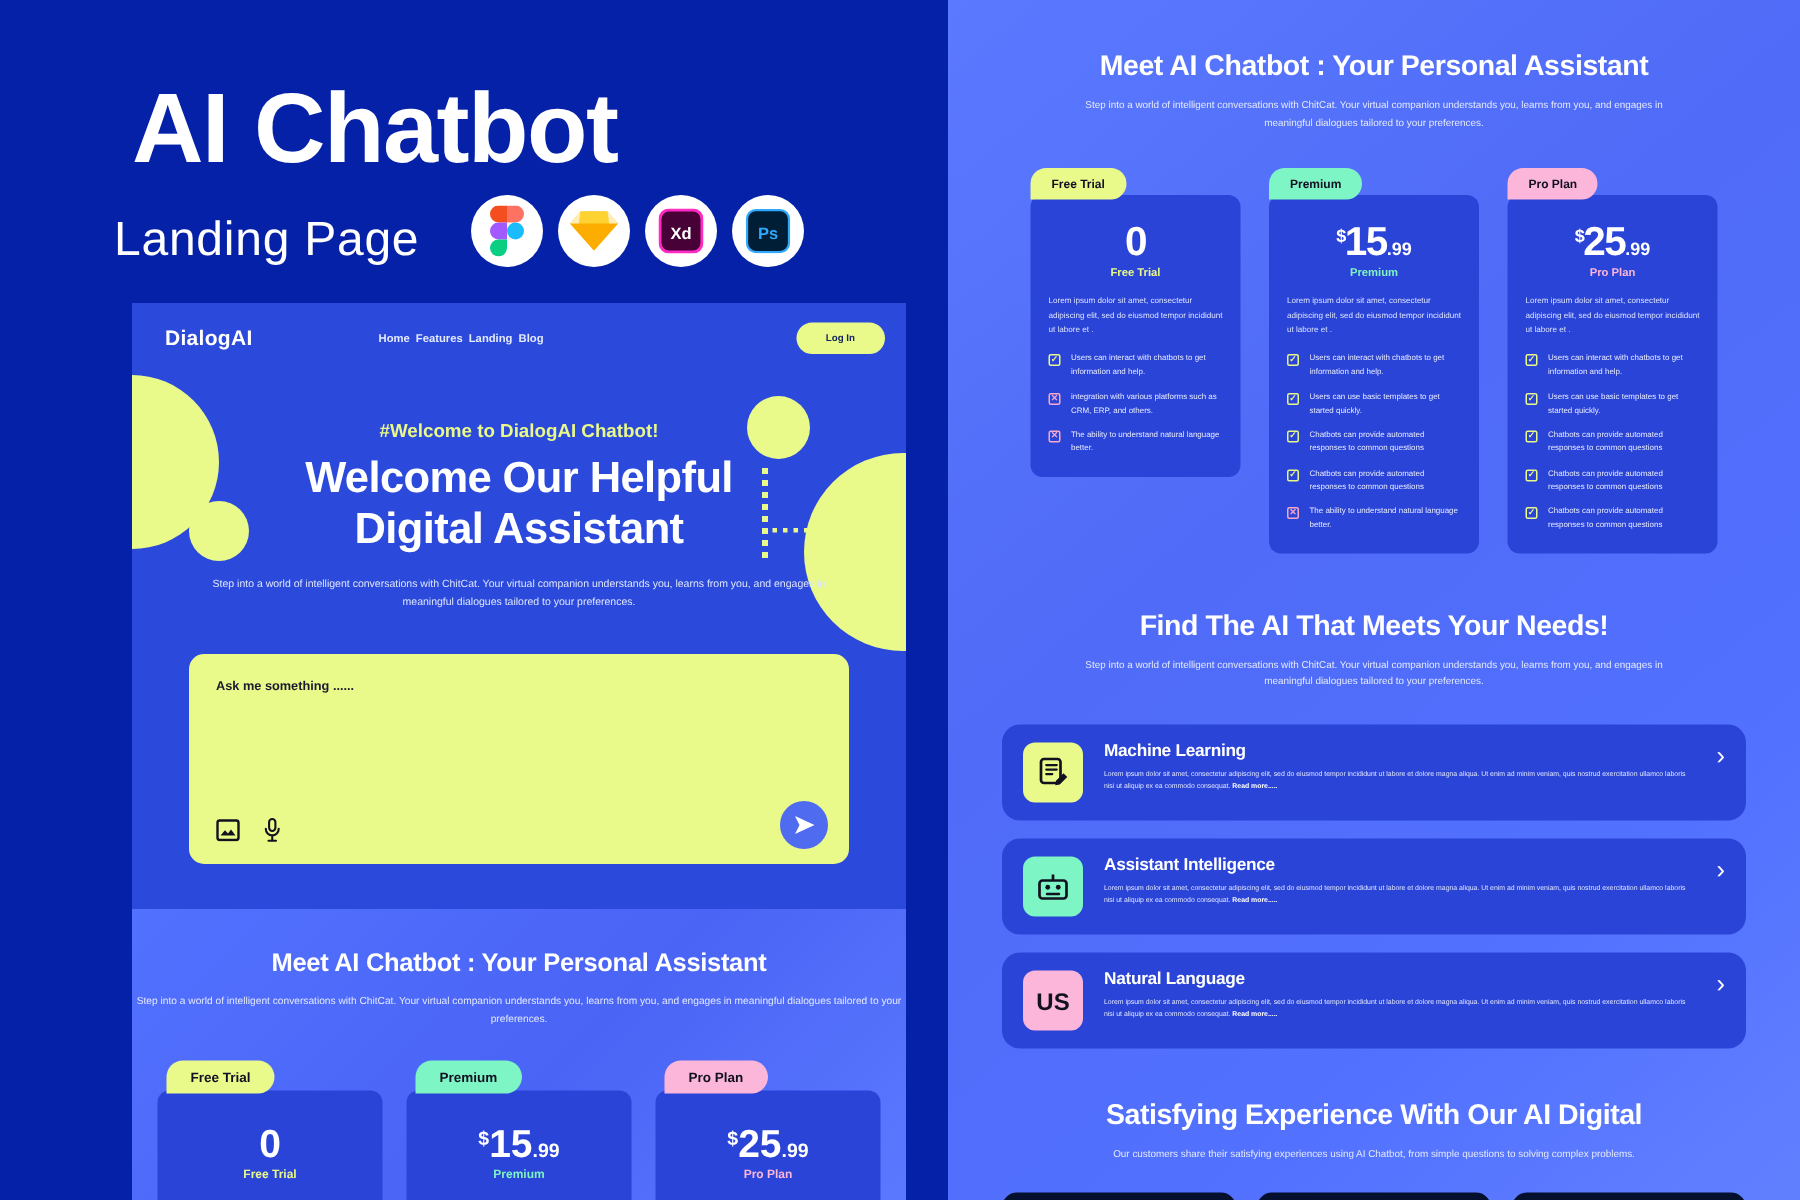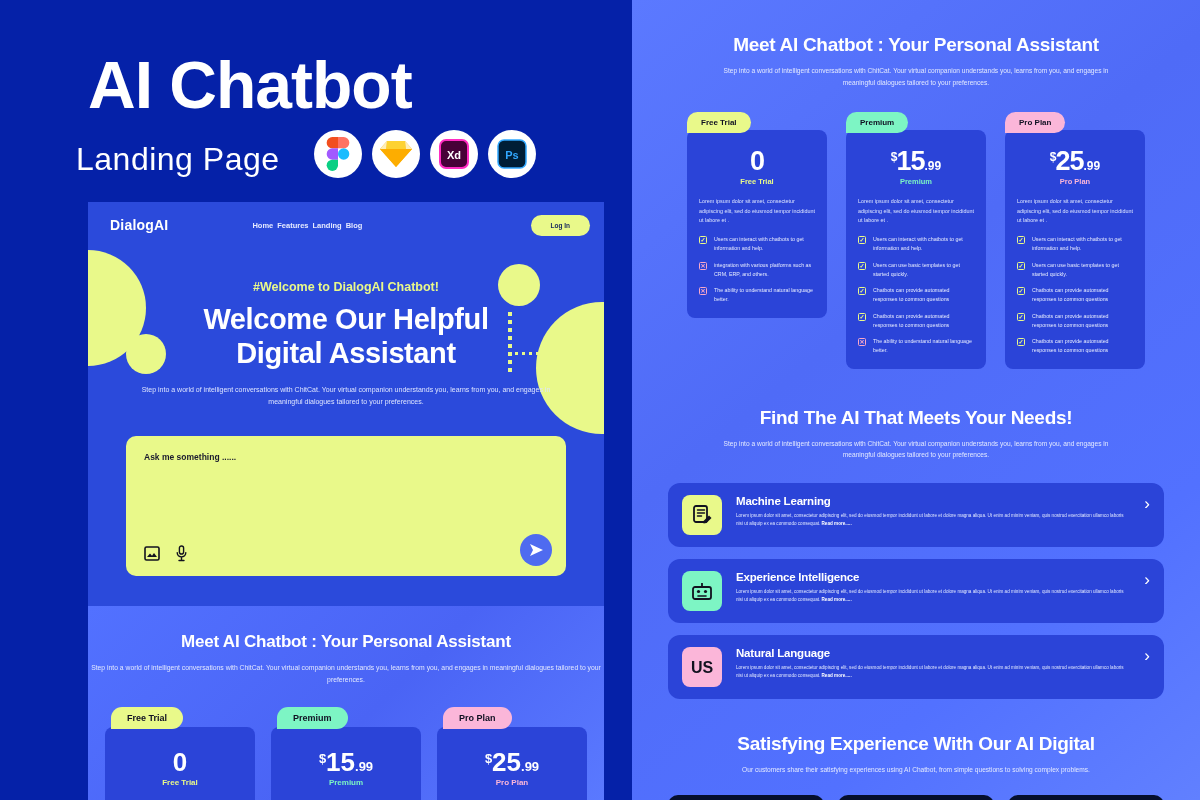--- a/index.html
+++ b/index.html
@@ -424,21 +424,21 @@
           <div class="r-ficon" style="background:#7df5c4">
             <svg width="22" height="20" viewBox="0 0 22 20">
               <path d="M4 6h14a2 2 0 012 2v8a2 2 0 01-2 2H4a2 2 0 01-2-2V8a2 2 0 012-2z" fill="none" stroke="#12121f" stroke-width="1.8"></path>
               <circle cx="7.5" cy="10.5" r="1.6" fill="#12121f"></circle>
               <circle cx="14.5" cy="10.5" r="1.6" fill="#12121f"></circle>
               <path d="M7 15h8" stroke="#12121f" stroke-width="1.6" stroke-linecap="round"></path>
               <path d="M11 2v4" stroke="#12121f" stroke-width="1.8"></path>
             </svg>
           </div>
           <div class="r-ftext">
-            <div class="r-ftitle">Experience Intelligence</div>
+            <div class="r-ftitle">Assistant Intelligence</div>
             <div class="r-fdesc"><span class="d">Lorem ipsum dolor sit amet, consectetur adipiscing elit, sed do eiusmod tempor incididunt ut labore et dolore magna aliqua. Ut enim ad minim veniam, quis nostrud exercitation ullamco laboris nisi ut aliquip ex ea commodo consequat. </span><b class="rm">Read more.....</b></div>
           </div>
           <div class="r-chev">›</div>
         </div>
         <div class="r-feature">
           <div class="r-ficon" style="background:#fbb6d9">
             <svg width="30" height="18" viewBox="0 0 30 18">
               <text x="15" y="15" font-family="Liberation Sans, sans-serif" font-size="16" font-weight="700" fill="#12121f" text-anchor="middle">US</text>
             </svg>
           </div>

